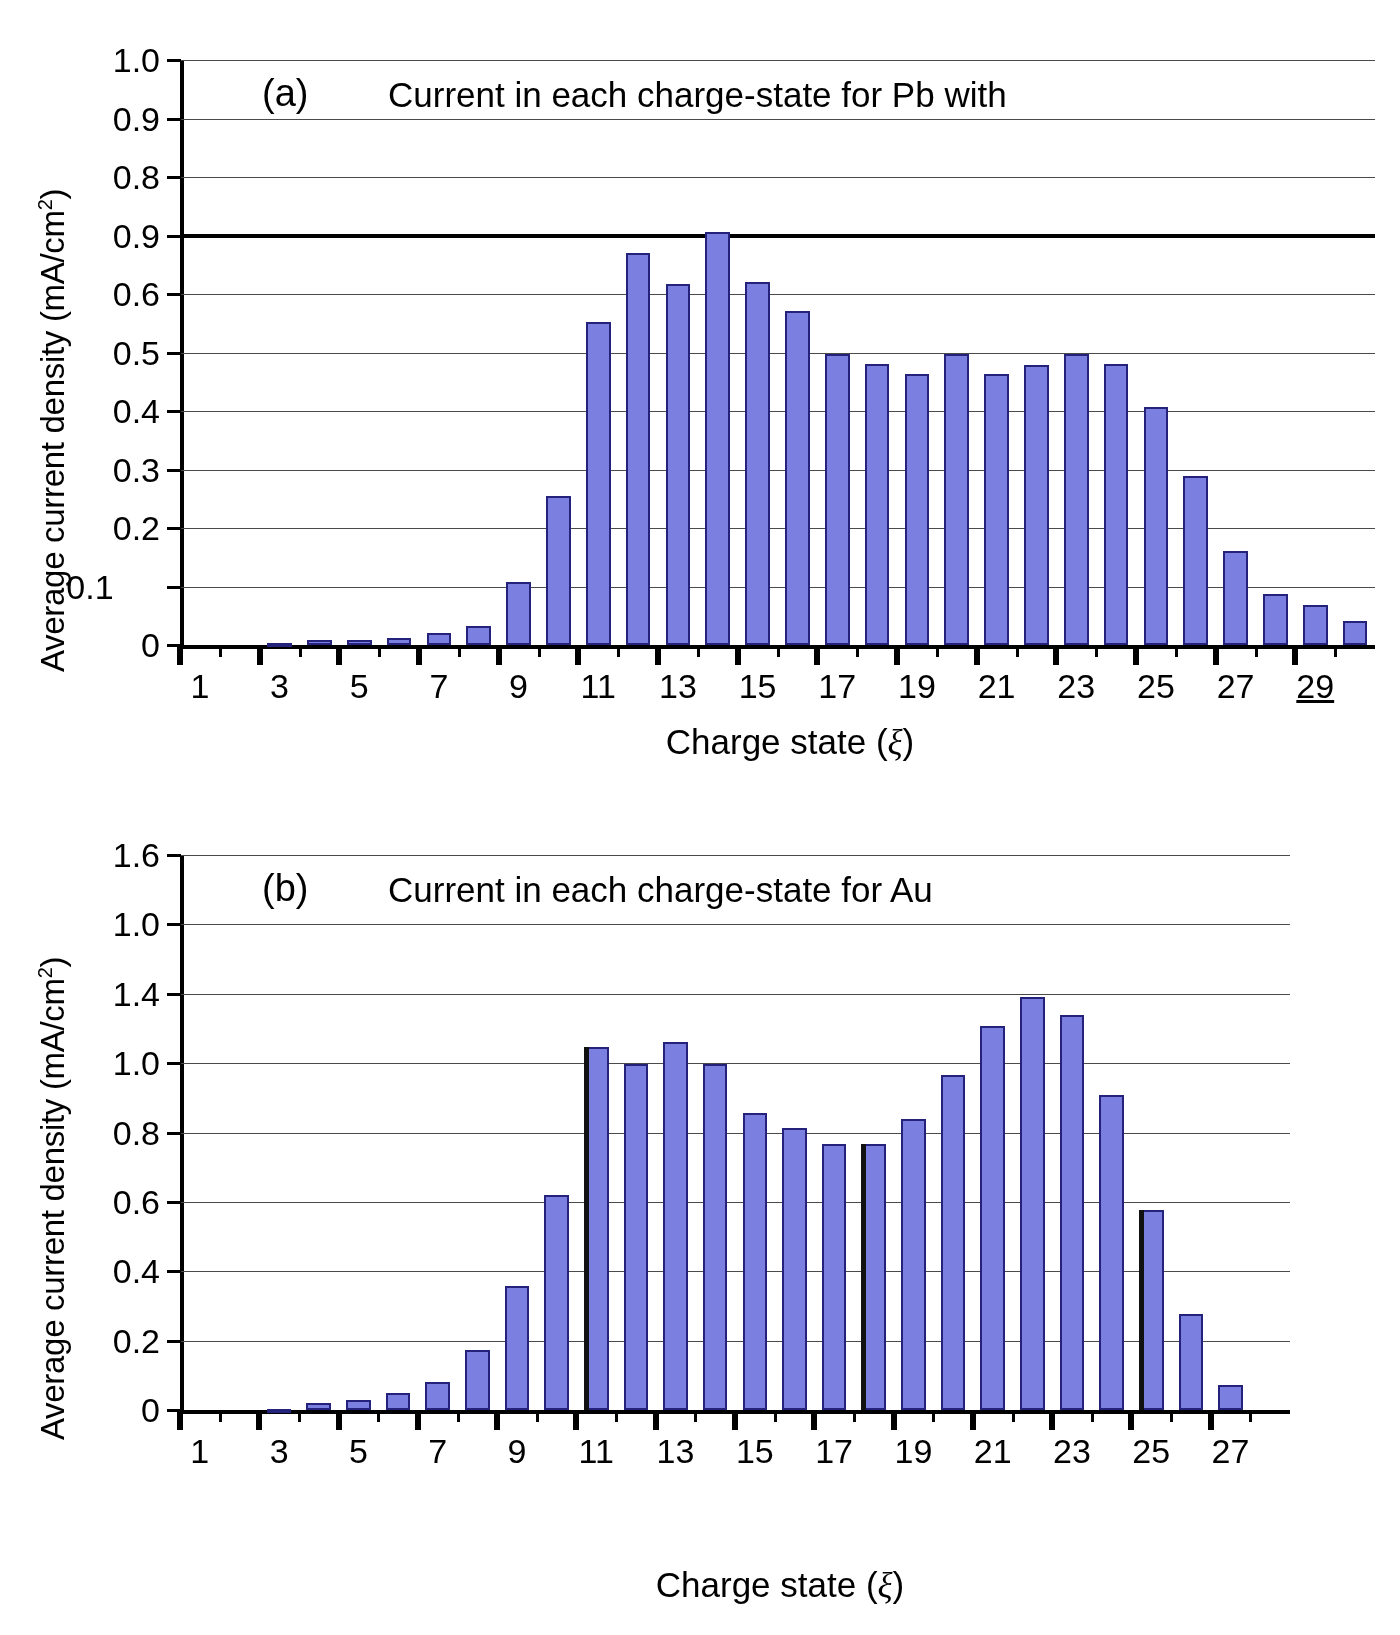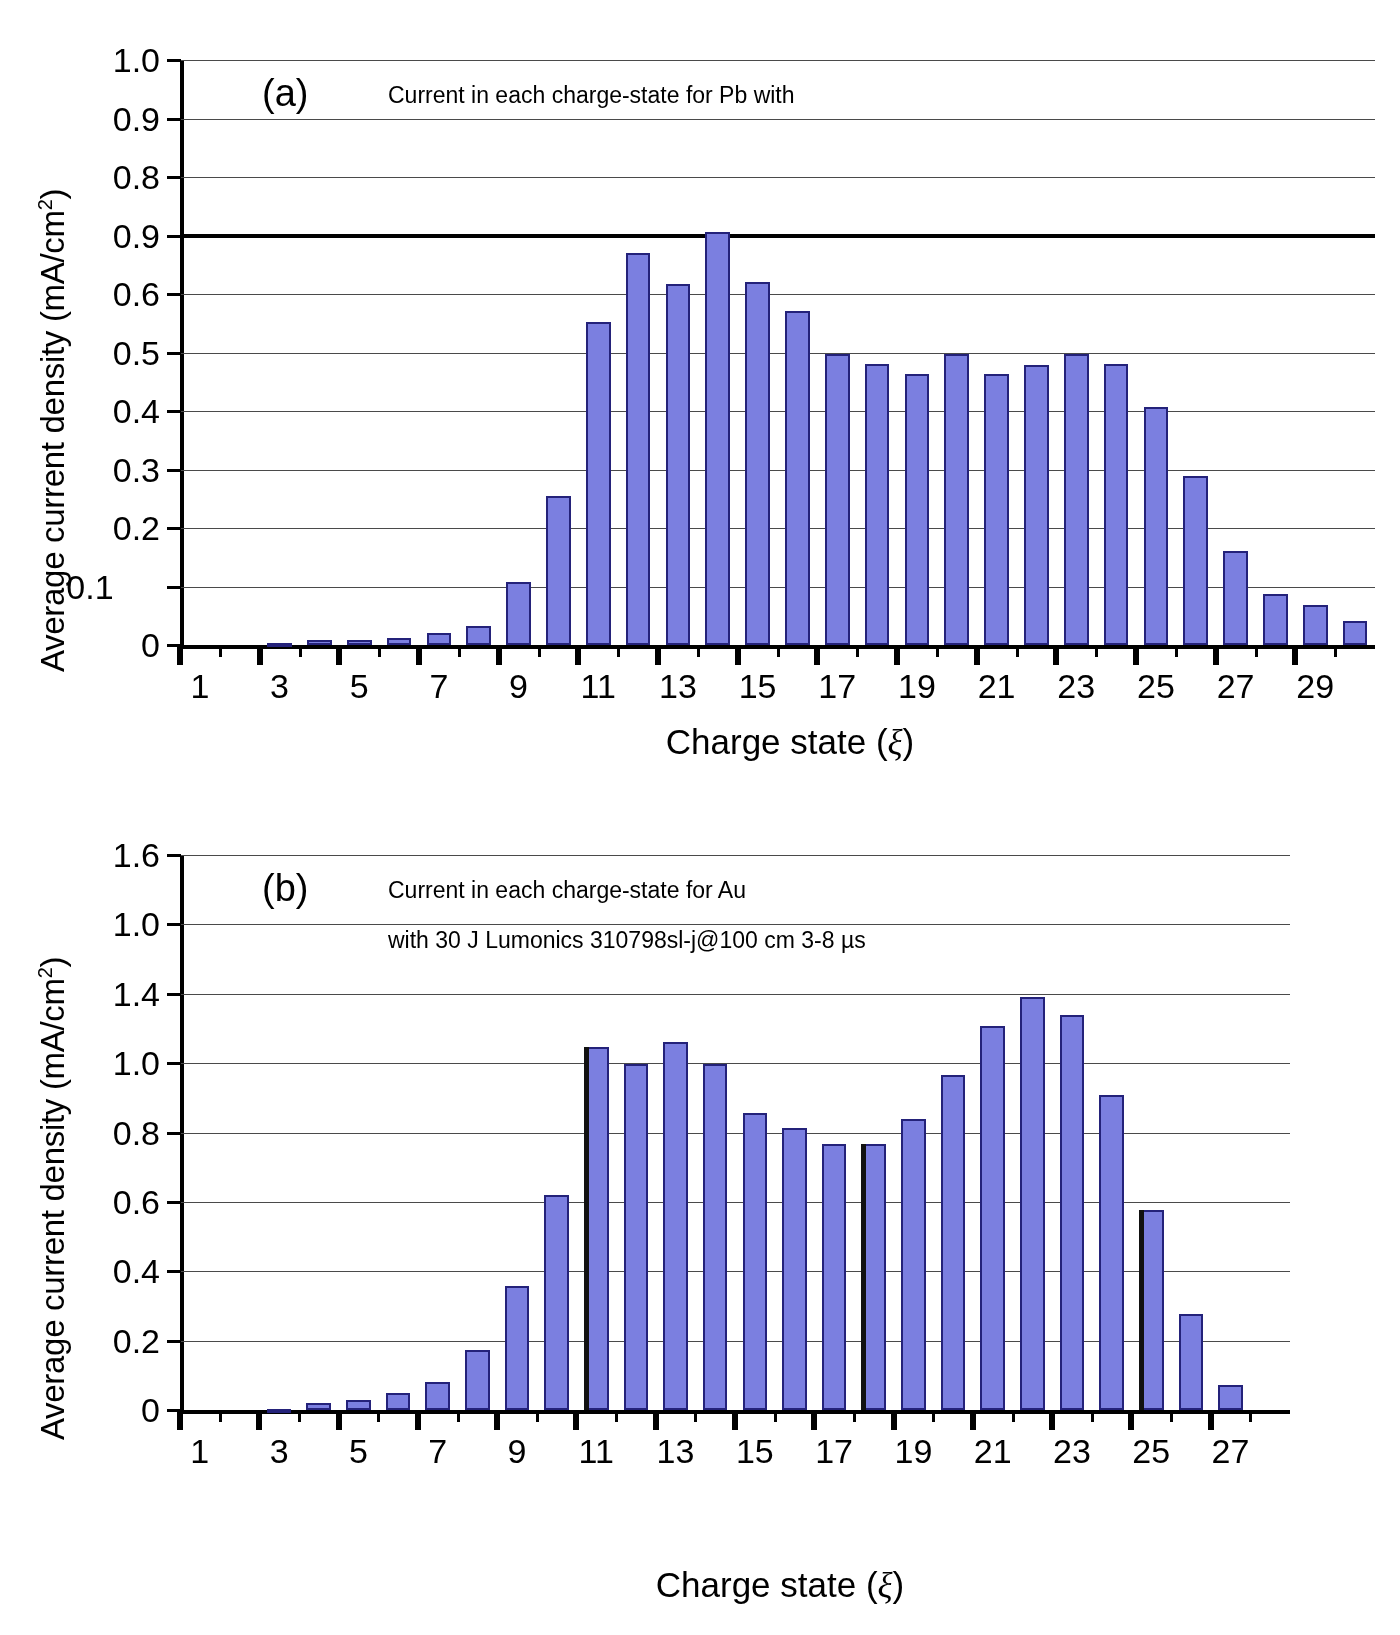--- a/index.html
+++ b/index.html
@@ -102,21 +102,21 @@
   }
   .xtitle i { font-family: "Liberation Serif", serif; font-style: italic; }
 
   .panel-tag {
     position: absolute;
     font-size: 38px;
     white-space: nowrap;
   }
   .chart-caption {
     position: absolute;
-    font-size: 23px;
+    font-size: 35px;
     line-height: 42px;
     white-space: nowrap;
   }
 </style>
 </head>
 <body>
 
 <div class="panel" id="panel-a">
   <div class="ytitle" id="ytitle-a" style="left: 34px; top: 672px;">
     <span>Average current density (mA/cm</span><sup>2</sup><span>)</span>
@@ -229,33 +229,32 @@
     <div class="xlab" style="left: 478.583px; width: 80px; top: 669px;">9</div>
     <div class="xlab" style="left: 558.25px; width: 80px; top: 669px;">11</div>
     <div class="xlab" style="left: 637.917px; width: 80px; top: 669px;">13</div>
     <div class="xlab" style="left: 717.583px; width: 80px; top: 669px;">15</div>
     <div class="xlab" style="left: 797.25px; width: 80px; top: 669px;">17</div>
     <div class="xlab" style="left: 876.917px; width: 80px; top: 669px;">19</div>
     <div class="xlab" style="left: 956.583px; width: 80px; top: 669px;">21</div>
     <div class="xlab" style="left: 1036.25px; width: 80px; top: 669px;">23</div>
     <div class="xlab" style="left: 1115.92px; width: 80px; top: 669px;">25</div>
     <div class="xlab" style="left: 1195.58px; width: 80px; top: 669px;">27</div>
-    <div class="xlab" style="left: 1275.25px; width: 80px; top: 669px;">29</div>
+    <div class="xlab" style="left: 1275.25px; width: 80px; top: 669px; text-decoration: underline;">29</div>
   </div>
 
 <div class="panel" id="panel-b">
   <div class="ytitle" id="ytitle-b" style="left: 34px; top: 650px;">
     <span>Average current density (mA/cm</span><sup>2</sup><span>)</span>
   </div>
 
   <div class="plot" id="plot-b" style="left: 180px; top: 65px; width: 1110px; height: 555px;"></div>
 
   <div class="panel-tag" style="left: 262px; top: 77px;">(b)</div>
   <div class="chart-caption" style="left: 388px; top: 79px;">Current in each charge-state for Au</div>
-  <div class="chart-caption" style="left: 388px; top: 129px;">with 30 J Lumonics 310798sl-j@100 cm 3-8 µs</div>
 
   <div class="xtitle" style="top: 775px; left: 80px;">
     <span>Charge state (</span><i>ξ</i><span>)</span>
   </div>
 <div class="axis-line" style="left: 180px; top: 65px; width: 4px; height: 557px;"></div>
     <div class="axis-line" style="left: 180px; top: 620px; width: 1110px; height: 4px;"></div>
     <div class="ytick" style="left: 167px; top: 619px; width: 14px;"></div>
     <div class="ylab" style="left: 20px; width: 140px; top: 603px;">0</div>
     <div class="grid" style="left: 180px; top: 550.625px; width: 1110px;"></div>
     <div class="ytick" style="left: 167px; top: 549.625px; width: 14px;"></div>

